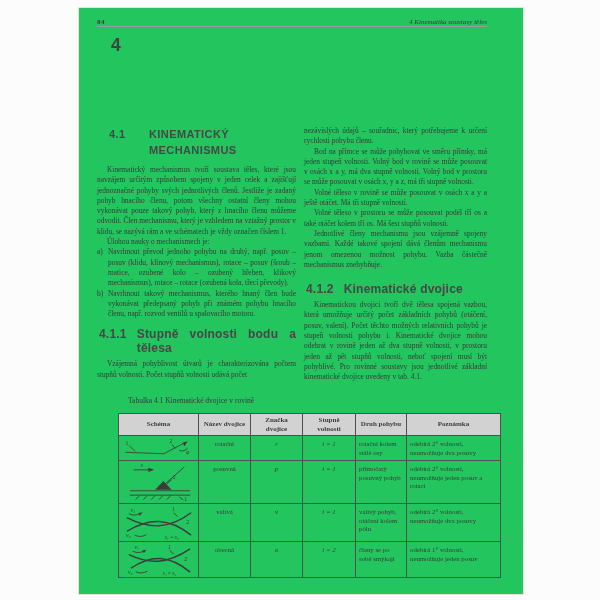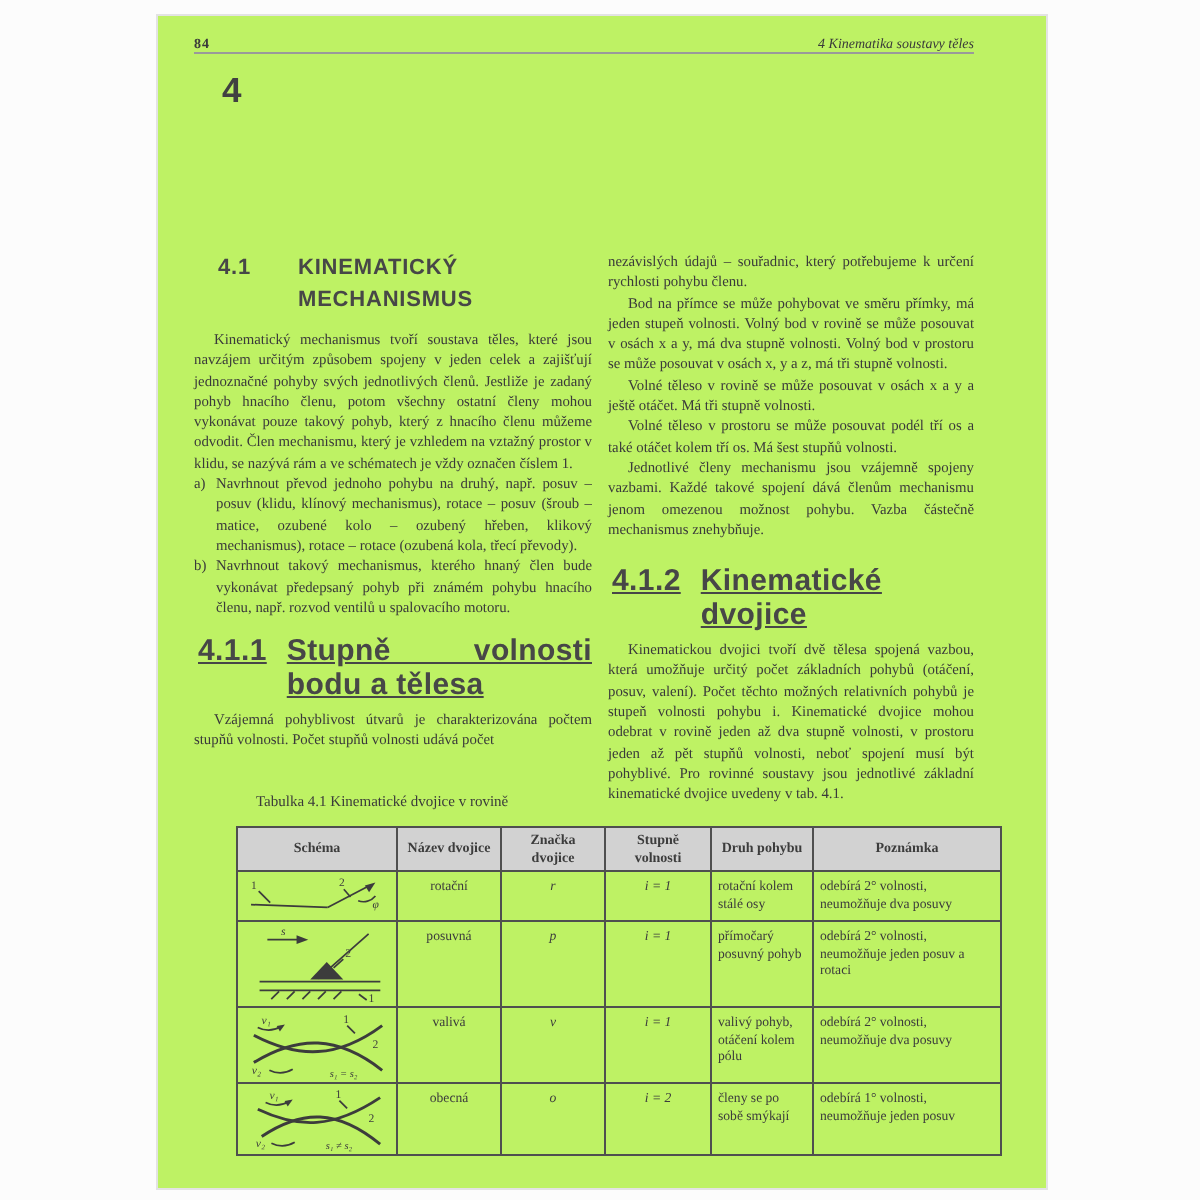--- a/index.html
+++ b/index.html
@@ -1,17 +1,17 @@
 <!DOCTYPE html>
 <html><head>
 <meta charset="utf-8">
 <style>
   html,body{margin:0;padding:0;background:#fcfcfc;width:600px;height:600px;overflow:hidden;}
   .stage{position:relative;width:600px;height:600px;font-family:"Liberation Serif",serif;color:#3a3a3a;}
-  .page{position:absolute;left:78px;top:7px;width:444px;height:586px;background:#bef264;border:1px solid #e3e3e3;}
+  .page{position:absolute;left:78px;top:7px;width:444px;height:586px;background:#22c55e;border:1px solid #e3e3e3;}
 
   
   .runhead{position:absolute;top:10px;left:18px;width:390px;height:12px;font-size:7px;}
   .pageno{position:absolute;left:0;top:0;font-weight:bold;letter-spacing:.5px;}
   .runtitle{position:absolute;right:0;top:0;font-style:italic;}
   .headrule{position:absolute;top:18px;left:18px;width:390px;height:1px;background:#9a9a9a;}
 
   
   .chapter{position:absolute;top:27px;left:32px;display:flex;gap:26px;
            font-family:"Liberation Sans",sans-serif;font-weight:bold;font-size:17.5px;
@@ -22,22 +22,22 @@
   .col{text-align:justify;}
   .col-left{width:199px;}
   .col-right{width:183px;}
   .col p{margin:0;font-size:7.4px;line-height:10.3px;text-indent:10px;}
   .col p.cont{text-indent:0;}
   h2.sec{margin:0 0 7px 0;padding-left:12px;display:flex;
          font-family:"Liberation Sans",sans-serif;font-weight:bold;font-size:11px;
          line-height:16px;color:#474747;letter-spacing:.4px;}
   h2.sec .num{width:40px;flex:none;}
   h3.sub{margin:8px 0 4px 0;padding-left:2px;display:flex;gap:10px;
-         font-family:"Liberation Sans",sans-serif;font-weight:bold;font-size:15px;
-         color:#474747;letter-spacing:.2px;text-decoration:underline;}
+         font-family:"Liberation Sans",sans-serif;font-weight:bold;font-size:12px;
+         color:#474747;letter-spacing:.2px;}
   .li{display:flex;margin:0;}
   .li .lbl{width:11px;flex:none;font-size:7.4px;line-height:10.3px;}
   .li .txt{flex:1;font-size:7.4px;line-height:10.3px;text-align:justify;}
 
   
   .caption{position:absolute;top:388px;left:49px;font-size:7.5px;}
   table.kin{position:absolute;top:405px;left:39px;border-collapse:collapse;table-layout:fixed;
             width:382px;font-size:6.8px;line-height:8.6px;color:#3c3c3c;}
   table.kin th,table.kin td{border:1px solid #4f4f4f;padding:2px 3px;overflow:hidden;}
   table.kin thead th{background:#d2d2d2;font-weight:bold;font-size:7px;text-align:center;
@@ -77,20 +77,21 @@
 
       <div class="col col-left">
         <h2 class="sec">
           <span class="num">4.1</span>
           <span>
             <span>KINEMATICKÝ</span><br>
             <span>MECHANISMUS</span>
           </span>
         </h2>
         <p>Kinematický mechanismus tvoří soustava těles, které jsou navzájem určitým způsobem spojeny v jeden celek a zajišťují jednoznačné pohyby svých jednotlivých členů. Jestliže je zadaný pohyb hnacího členu, potom všechny ostatní členy mohou vykonávat pouze takový pohyb, který z hnacího členu můžeme odvodit. Člen mechanismu, který je vzhledem na vztažný prostor v klidu, se nazývá rám a ve schématech je vždy označen číslem 1.</p>
+        <p class="cont" style="text-indent:10px">Úlohou nauky o mechanismech je:</p>
         <div class="li">
           <span class="lbl">a)</span>
           <span class="txt">Navrhnout převod jednoho pohybu na druhý, např. posuv – posuv (klidu, klínový mechanismus), rotace – posuv (šroub – matice, ozubené kolo – ozubený hřeben, klikový mechanismus), rotace – rotace (ozubená kola, třecí převody).</span>
         </div>
         <div class="li">
           <span class="lbl">b)</span>
           <span class="txt">Navrhnout takový mechanismus, kterého hnaný člen bude vykonávat předepsaný pohyb při známém pohybu hnacího členu, např. rozvod ventilů u spalovacího motoru.</span>
         </div>
         <h3 class="sub">
           <span>4.1.1</span>

